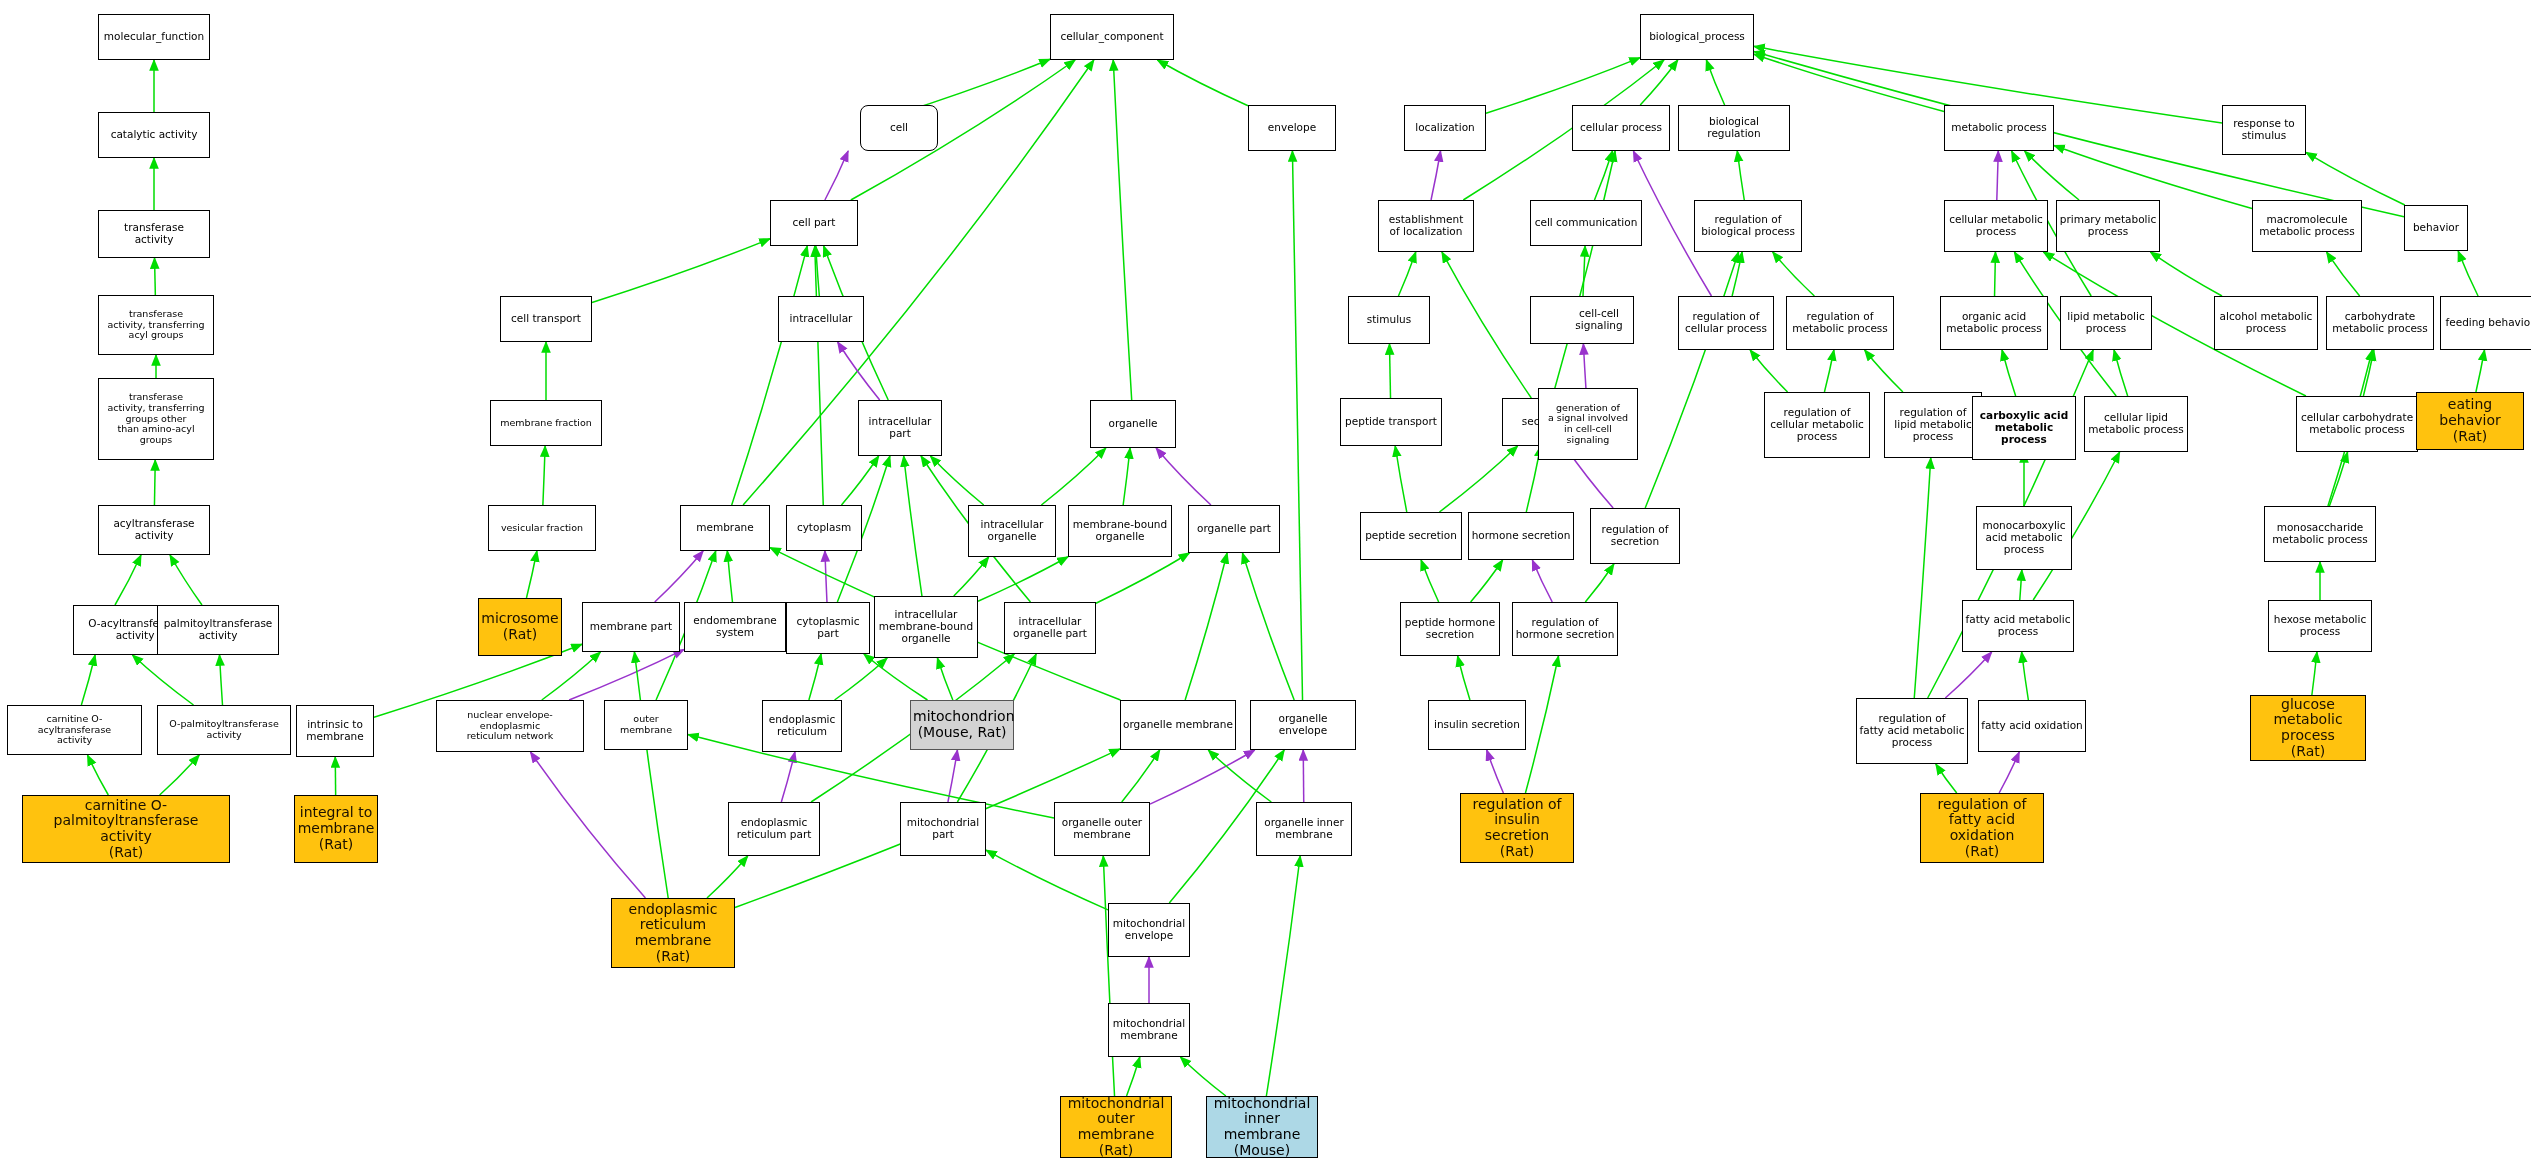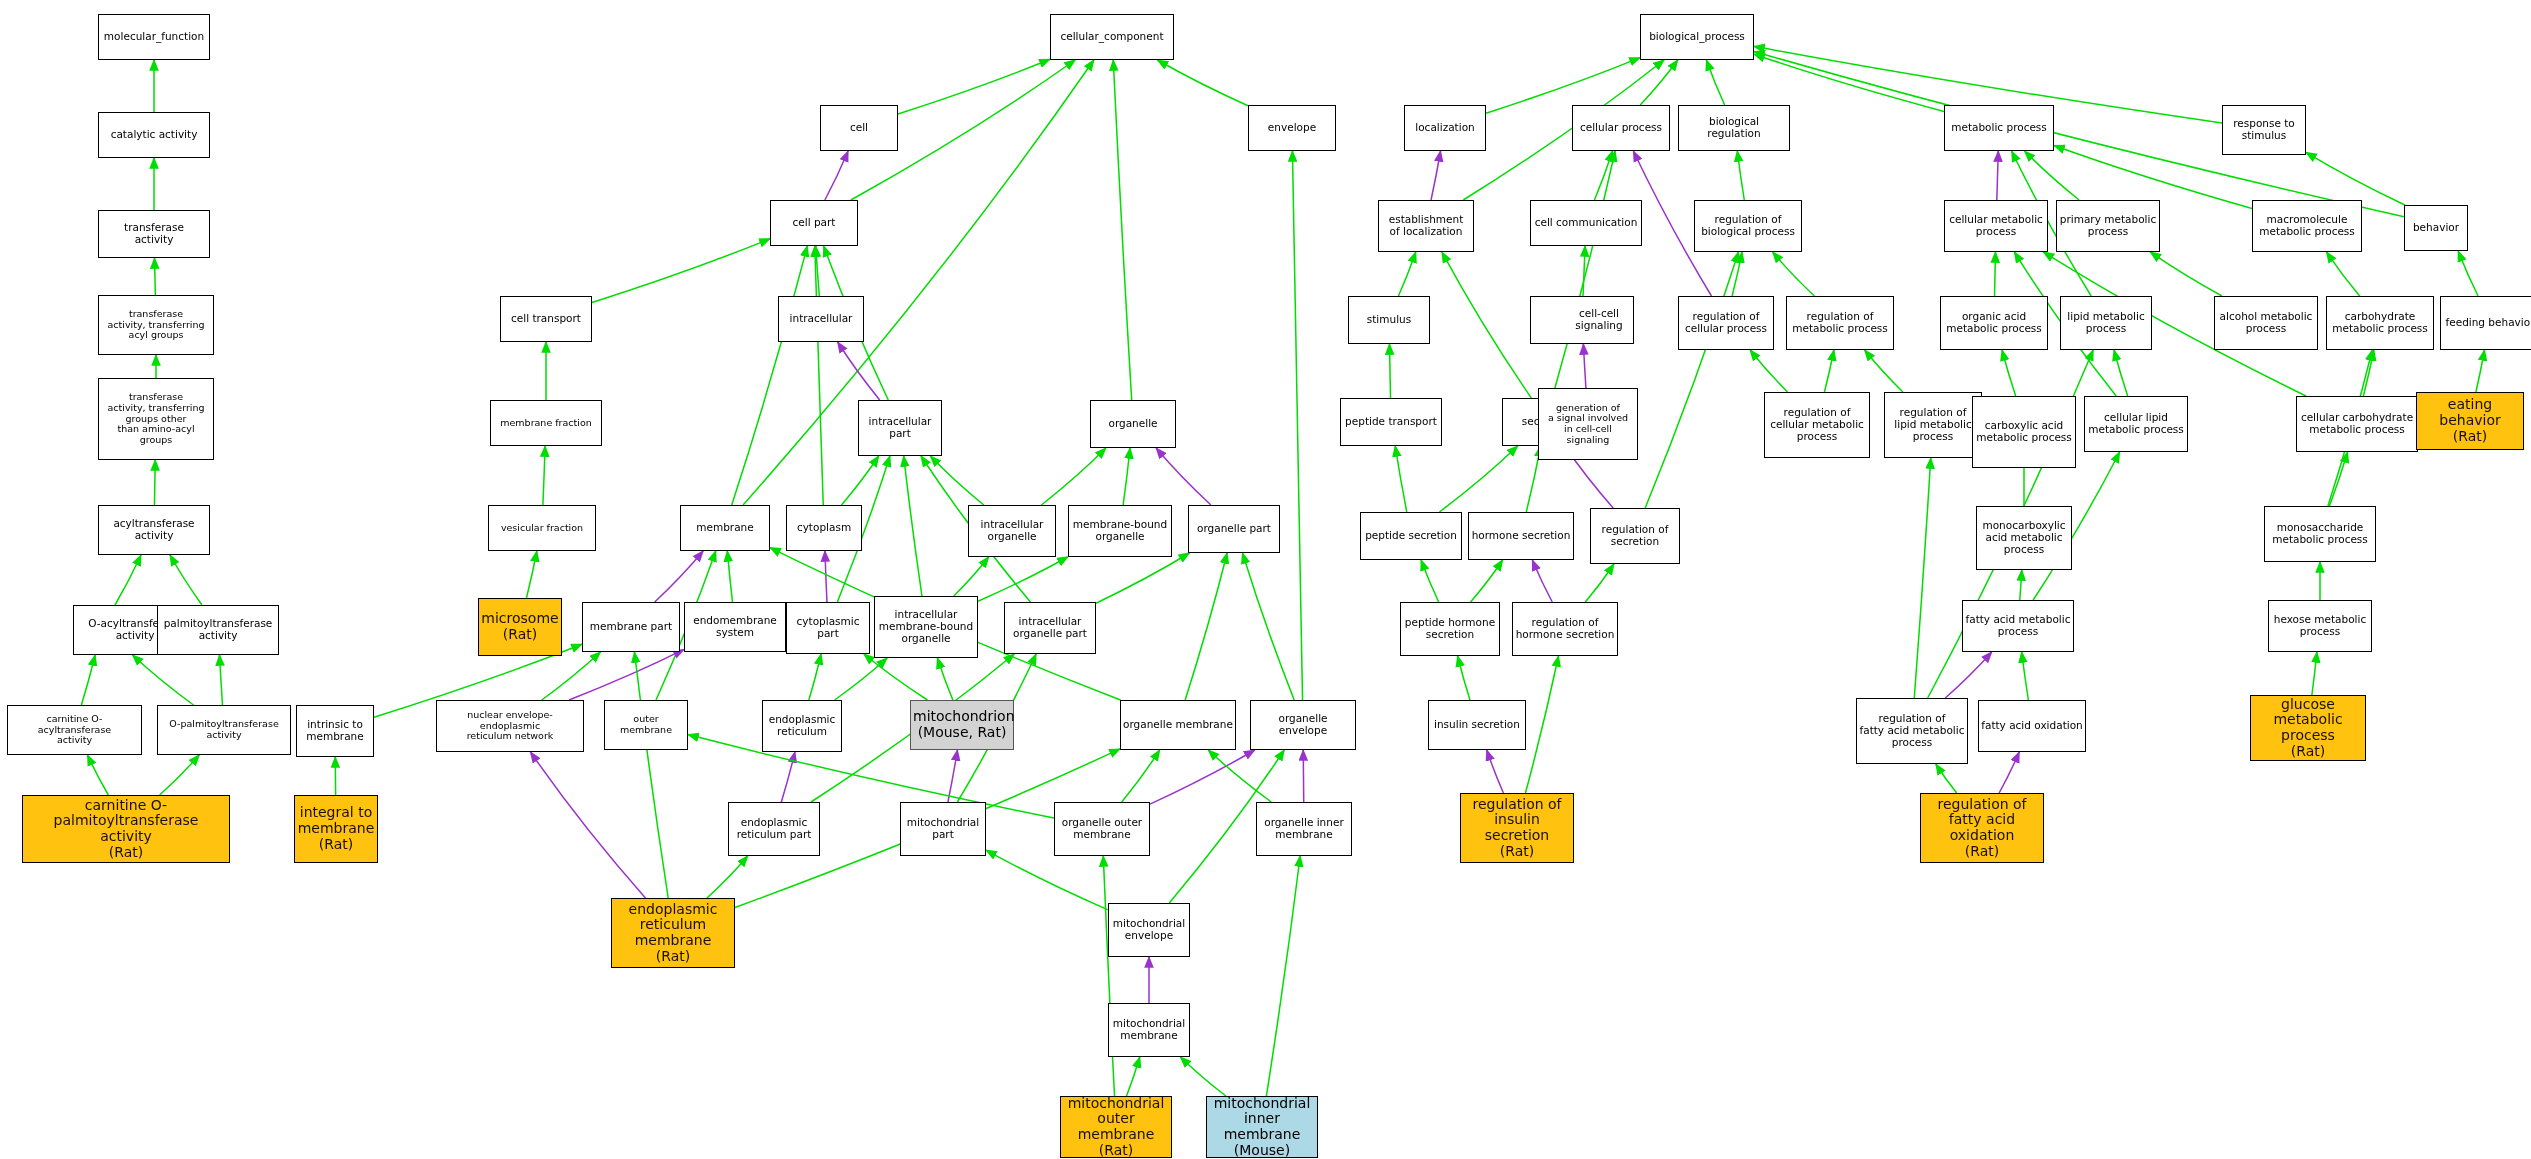--- a/index.html
+++ b/index.html
@@ -224,21 +224,21 @@
 membrane</span>
       </div>
       <div class="node hl t12" style="left: 294px; top: 795px; width: 84px; height: 68px;">
         <span>integral to
 membrane
 (Rat)</span>
       </div>
       <div class="node t10" style="left: 1050px; top: 14px; width: 124px; height: 46px;">
         <span>cellular_component</span>
       </div>
-      <div class="node t10" style="left: 820px; top: 105px; width: 78px; height: 46px;">
+      <div class="node t10" style="left: 860px; top: 105px; width: 78px; height: 46px; border-radius: 8px;">
         <span>cell</span>
       </div>
       <div class="node t10" style="left: 1248px; top: 105px; width: 88px; height: 46px;">
         <span>envelope</span>
       </div>
       <div class="node t10" style="left: 770px; top: 200px; width: 88px; height: 46px;">
         <span>cell part</span>
       </div>
       <div class="node t10" style="left: 500px; top: 296px; width: 92px; height: 46px;">
         <span>cell transport</span>
@@ -453,21 +453,21 @@
       <div class="node t10" style="left: 1764px; top: 392px; width: 106px; height: 66px;">
         <span>regulation of
 cellular metabolic
 process</span>
       </div>
       <div class="node t10" style="left: 1884px; top: 392px; width: 98px; height: 66px;">
         <span>regulation of
 lipid metabolic
 process</span>
       </div>
-      <div class="node t10" style="left: 1972px; top: 396px; width: 104px; height: 72px;">
+      <div class="node t10" style="left: 1972px; top: 396px; width: 104px; height: 64px; font-weight: bold;">
         <span>carboxylic acid
 metabolic process</span>
       </div>
       <div class="node t10" style="left: 2084px; top: 396px; width: 104px; height: 56px;">
         <span>cellular lipid
 metabolic process</span>
       </div>
       <div class="node t10" style="left: 2296px; top: 396px; width: 122px; height: 56px;">
         <span>cellular carbohydrate
 metabolic process</span>

